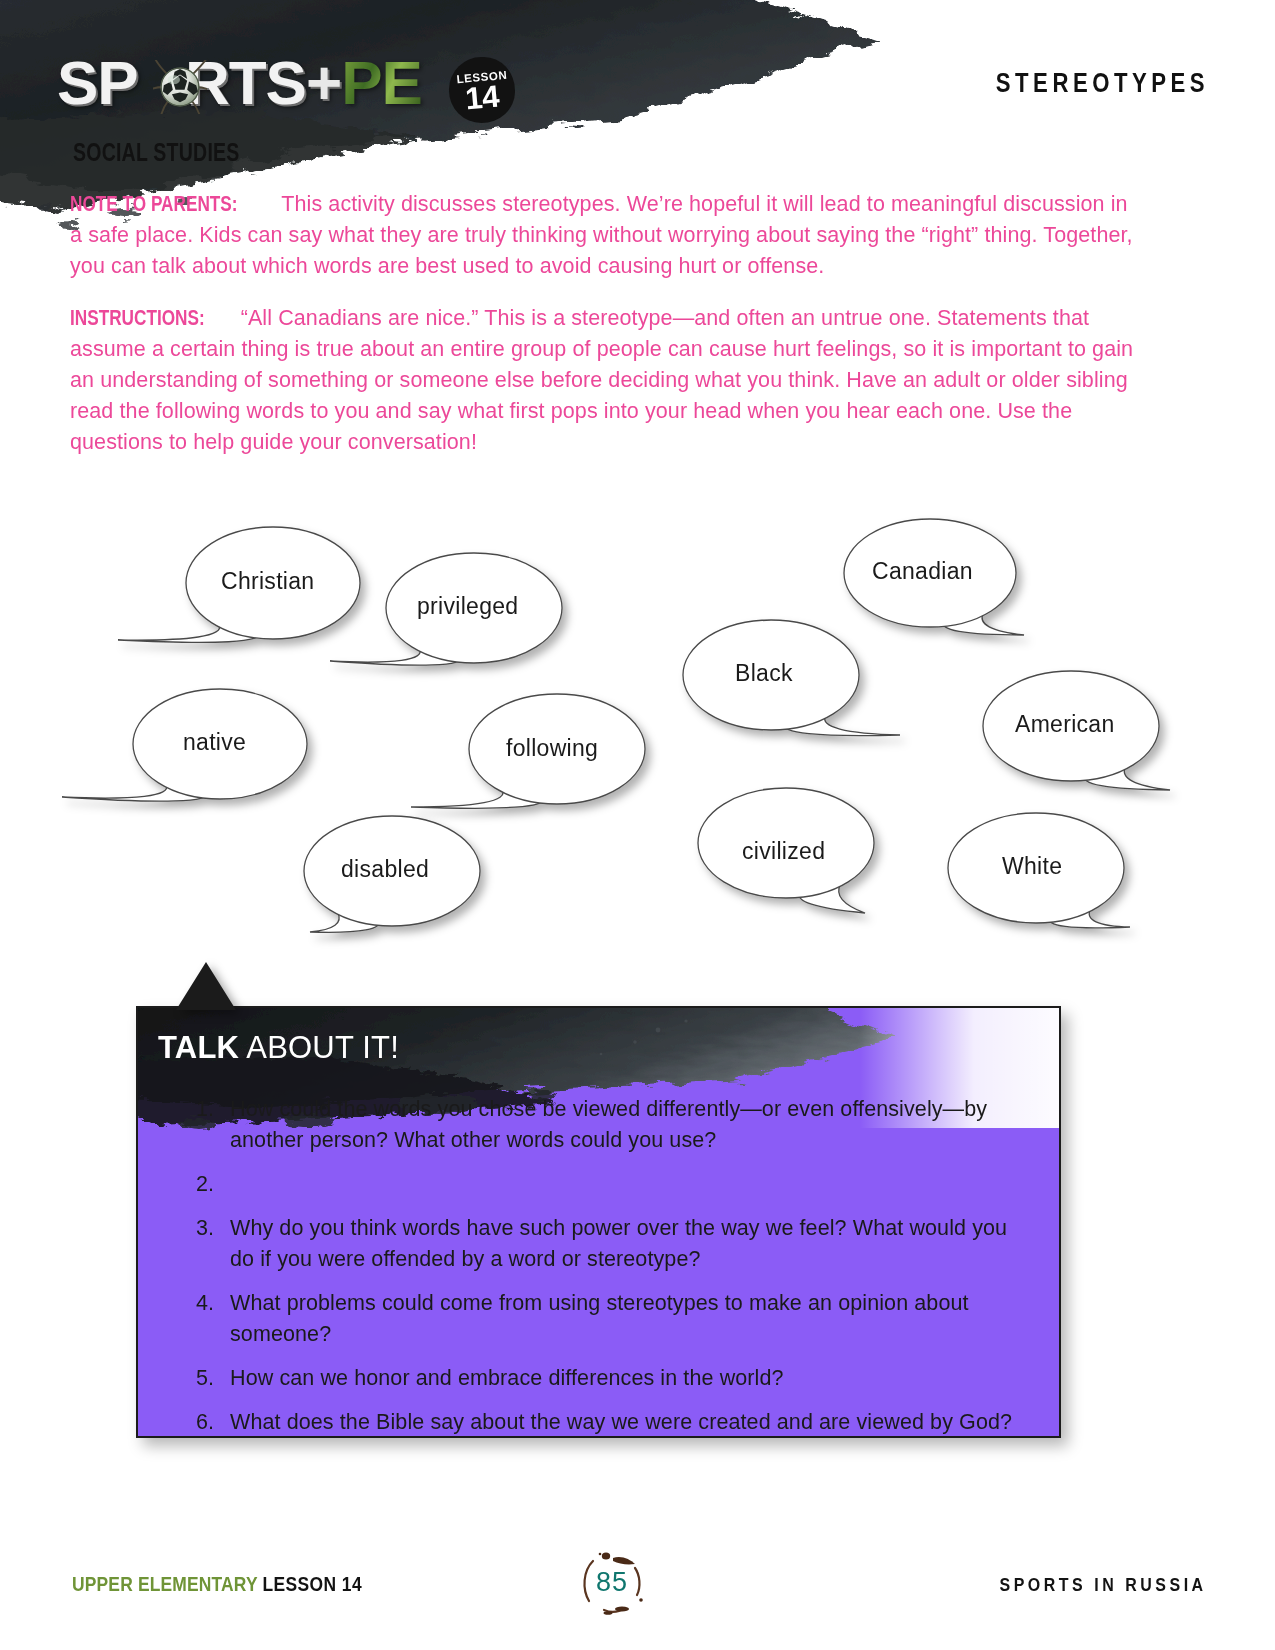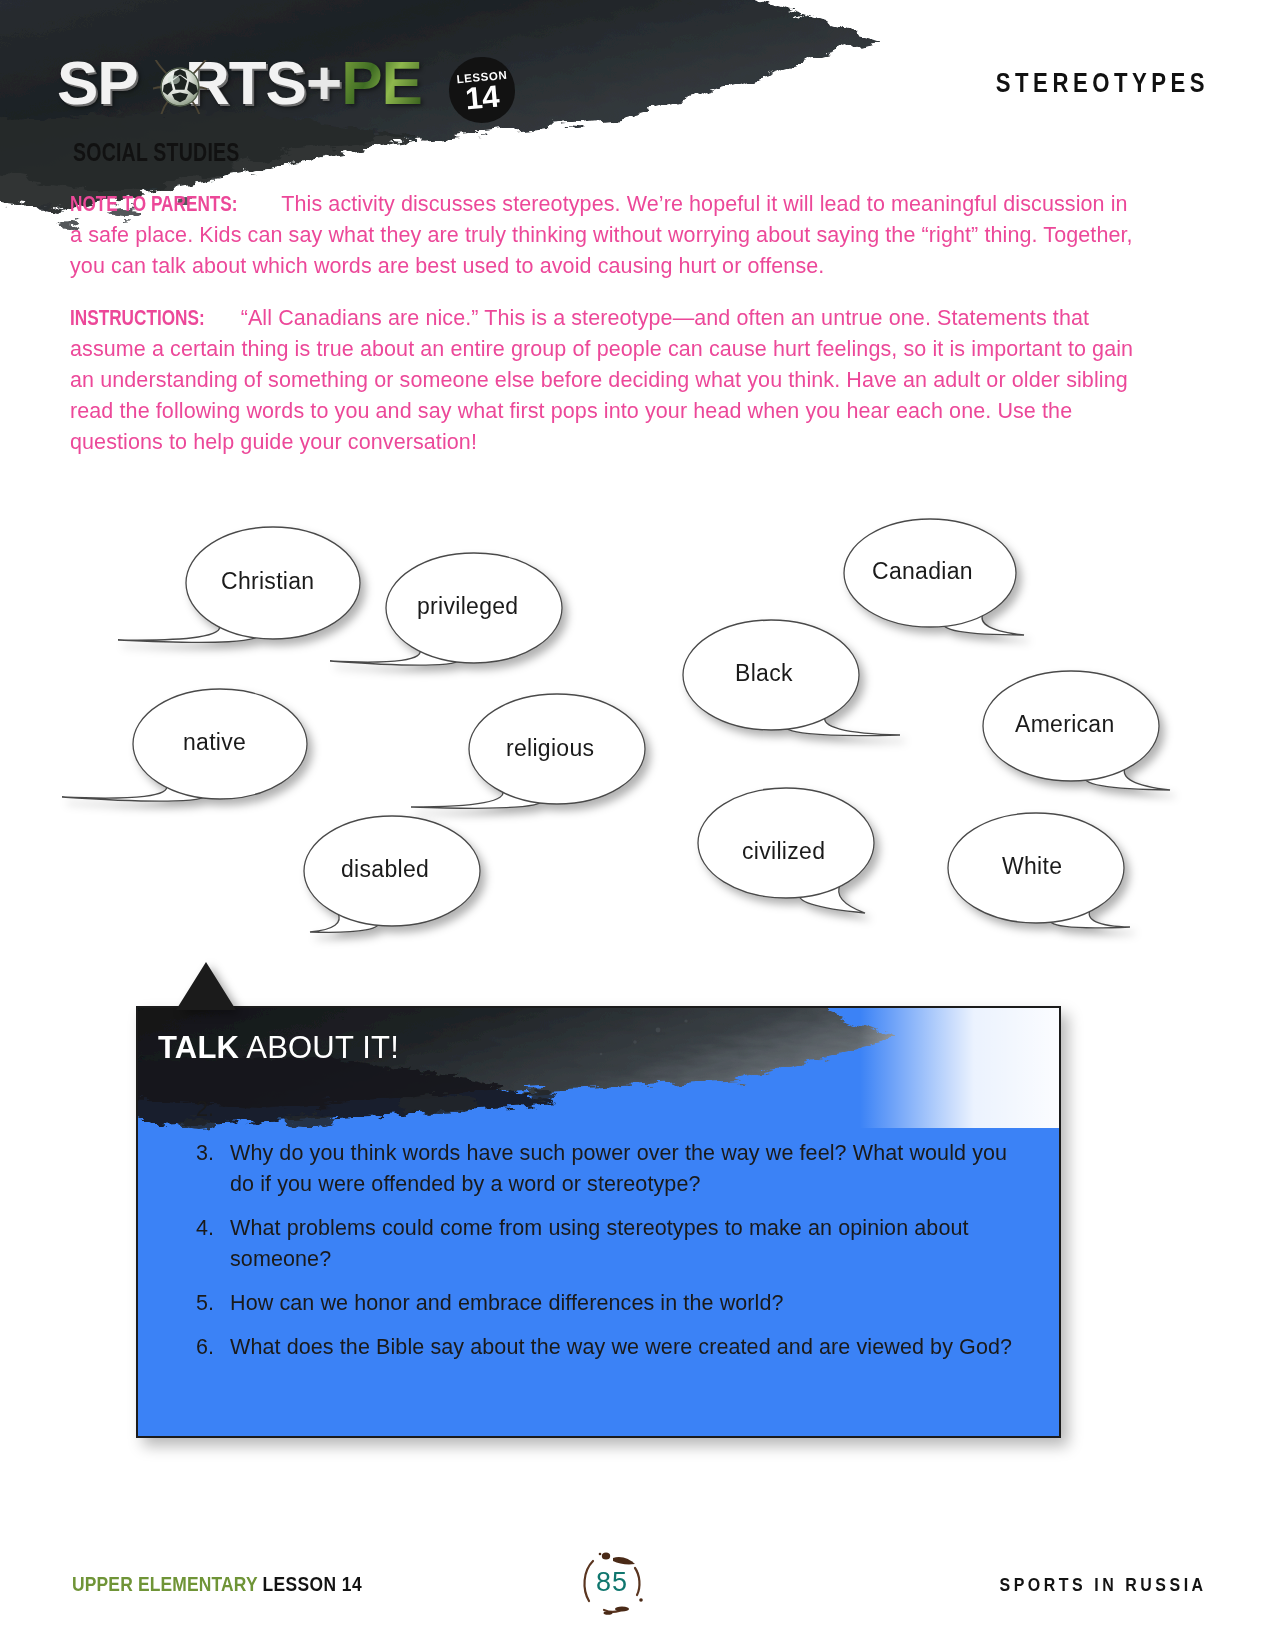--- a/index.html
+++ b/index.html
@@ -172,21 +172,21 @@
     font-weight: normal;
   }
 
   
   #talk-box {
     position: absolute;
     left: 136px;
     top: 1006px;
     width: 925px;
     height: 432px;
-    background: #3b82f6;
+    background: #8b5cf6;
     border: 2px solid #1b1b1b;
     box-shadow: 7px 8px 14px rgba(0,0,0,.28);
     z-index: 5;
     overflow: hidden;
   }
   #talk-pointer {
     position: absolute;
     left: 176px;
     top: 962px;
     width: 0; height: 0;
@@ -430,21 +430,21 @@
         <ellipse cx="746" cy="348" rx="88" ry="55" fill="#ffffff" stroke="#4a4a4a" stroke-width="1.3"></ellipse>
       </g>
       <g filter="url(#bubShadow)">
         <path d="M 1010.08 421.4 Q 1000.4 436.25 1090 432 Q 1041.76 430.75 1050.56 413.7 Z" fill="#ffffff" stroke="#4a4a4a" stroke-width="1.3"></path>
         <ellipse cx="996" cy="373" rx="88" ry="55" fill="#ffffff" stroke="#4a4a4a" stroke-width="1.3"></ellipse>
       </g>
     </svg>
     <div class="bubble-label" style="left: 181px; top: 73px;">Christian</div>
     <div class="bubble-label" style="left: 377px; top: 98px;">privileged</div>
     <div class="bubble-label" style="left: 143px; top: 234px;">native</div>
-    <div class="bubble-label" style="left: 466px; top: 240px;">religious</div>
+    <div class="bubble-label" style="left: 466px; top: 240px;">following</div>
     <div class="bubble-label" style="left: 301px; top: 361px;">disabled</div>
     <div class="bubble-label" style="left: 832px; top: 63px;">Canadian</div>
     <div class="bubble-label" style="left: 695px; top: 165px;">Black</div>
     <div class="bubble-label" style="left: 975px; top: 216px;">American</div>
     <div class="bubble-label" style="left: 702px; top: 343px;">civilized</div>
     <div class="bubble-label" style="left: 962px; top: 358px;">White</div>
   </div>
 
 <div id="talk-pointer"></div>
 
@@ -494,20 +494,24 @@
     </g>
     <rect x="420" y="-10" width="520" height="130" fill="url(#bannerFade)"></rect>
   </svg>
 
   <div id="talk-heading">
     <span class="strong">TALK</span><span class="light"> ABOUT IT!</span>
   </div>
 
   <div id="question-list">
       <div class="q-row">
+        <div class="q-num">1.</div>
+        <div class="q-text">How could the words you chose be viewed differently—or even offensively—by another person? What other words could you use?</div>
+      </div>
+      <div class="q-row">
         <div class="q-num">2.</div>
       </div>
       <div class="q-row">
         <div class="q-num">3.</div>
         <div class="q-text">Why do you think words have such power over the way we feel? What would you do if you were offended by a word or stereotype?</div>
       </div>
       <div class="q-row">
         <div class="q-num">4.</div>
         <div class="q-text">What problems could come from using stereotypes to make an opinion about someone?</div>
       </div>

